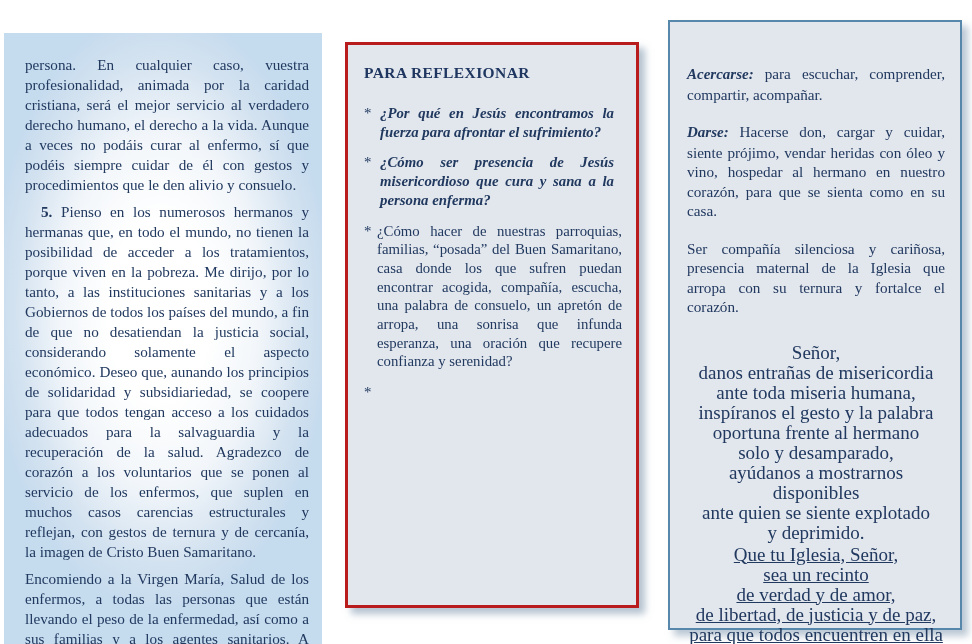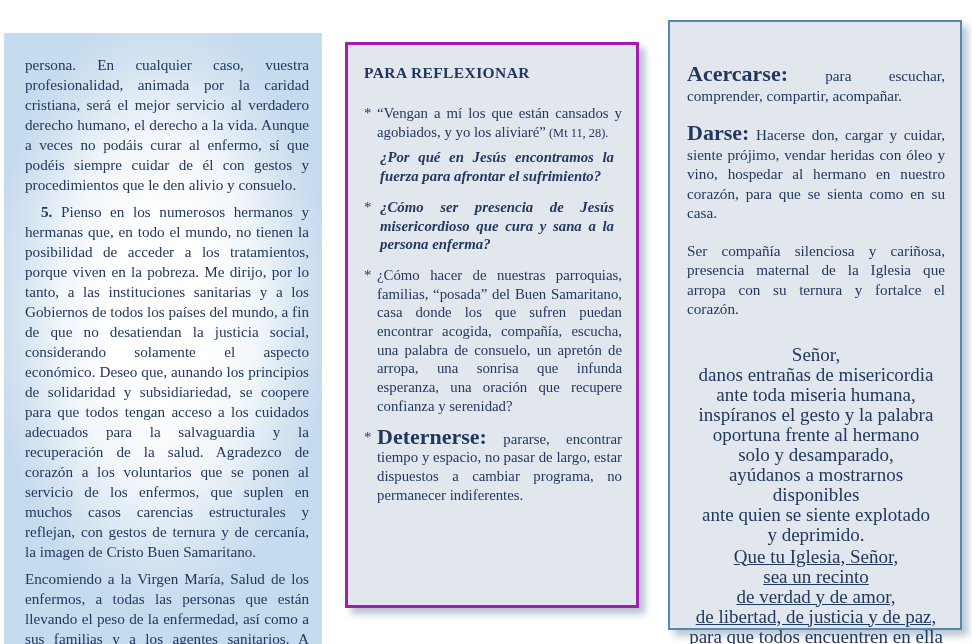--- a/index.html
+++ b/index.html
@@ -18,38 +18,38 @@
     position:absolute; left:21px; top:22px; width:284px;
     font-size:15.2px; line-height:20px; text-align:justify;
   }
   .left-text p { margin:0 0 7px 0; }
   .para-num { font-weight:bold; }
   .p-indent { text-indent:16px; }
   .p-last { margin-bottom:12px !important; }
   
   .mid-box {
     position:absolute; left:345px; top:42px; width:294px; height:566px;
-    box-sizing:border-box; background:#e2e7ee; border:3px solid #a21caf;
+    box-sizing:border-box; background:#e2e7ee; border:3px solid #b91c1c;
     box-shadow:6px 6px 7px rgba(120,145,170,.55);
     padding:19px 14px 0 16px;
   }
   .mid-title {
     margin:0 0 22px 0; font-size:15.5px; font-weight:bold; letter-spacing:.4px;
     color:#1f3760;
   }
   .mitem {
     position:relative; padding-left:13px; margin:0 0 12px 0;
     font-size:14.8px; line-height:18.7px; text-align:justify;
   }
   .star { position:absolute; left:0; top:0; }
   .mtext { margin:0; }
   .cite { font-size:12.4px; }
   .question { font-style:italic; font-weight:600; margin:6px 8px 0 3px; }
   .detain { margin-top:7px; }
-  .lead { font-weight:bold; font-size:22px; }
+  .lead { font-style:italic; font-weight:bold; font-size:15px; }
   .right-box {
     position:absolute; left:668px; top:20px; width:294px; height:610px;
     box-sizing:border-box; background:#e2e6ed; border:2px solid #5887ac;
     box-shadow:6px 6px 7px rgba(120,145,170,.5);
     padding:42px 15px 0 17px;
   }
   .rentry { margin:0 0 18px 0; font-size:15.2px; line-height:19.5px; text-align:justify; }
   .prayer {
     text-align:center; font-size:19px; line-height:20px;
     white-space:pre-line; margin:26px 0 0 0;
@@ -68,37 +68,35 @@
       <p class="p-last">Encomiendo a la Virgen María, Salud de los enfermos, a todas las personas que están llevando el peso de la enfermedad, así como a sus familias y a los agentes sanitarios. A todos, con afecto, les aseguro mi cercanía en la oración y les imparto de corazón la Bendición Apostólica.</p>
 
     </div>
   </div>
 
   <div class="mid-box">
     <h2 class="mid-title">PARA REFLEXIONAR</h2>
 
     <div class="mitem">
       <span class="star">*</span>
-      <p class="mtext"><span>“Vengan a mí los que están cansados y agobiados, y yo los aliviaré”</span><span class="cite"> (Mt 11, 28).</span></p>
       <p class="question">¿Por qué en Jesús encontramos la fuerza para afrontar el sufrimiento?</p>
     </div>
 
     <div class="mitem">
       <span class="star">*</span>
       <p class="question">¿Cómo ser presencia de Jesús misericordioso que cura y sana a la persona enferma?</p>
     </div>
 
     <div class="mitem">
       <span class="star">*</span>
       <p class="mtext">¿Cómo hacer de nuestras parroquias, familias, “posada” del Buen Samaritano, casa donde los que sufren puedan encontrar acogida, compañía, escucha, una palabra de consuelo, un apretón de arropa, una sonrisa que infunda esperanza, una oración que recupere confianza y serenidad?</p>
     </div>
 
     <div class="mitem">
       <span class="star">*</span>
-      <p class="mtext detain"><span class="lead">Deternerse:</span><span> pararse, encontrar tiempo y espacio, no pasar de largo, estar dispuestos a cambiar programa, no permanecer indiferentes.</span></p>
     </div>
   </div>
 
   <div class="right-box">
     <p class="rentry"><span class="lead">Acercarse:</span><span> para escuchar, comprender, compartir, acompañar.</span></p>
 
     <p class="rentry"><span class="lead">Darse:</span><span> Hacerse don, cargar y cuidar, siente prójimo, vendar heridas con óleo y vino, hospedar al hermano en nuestro corazón, para que se sienta como en su casa.</span></p>
 
     <p class="rentry">Ser compañía silenciosa y cariñosa, presencia maternal de la Iglesia que arropa con su ternura y fortalce el corazón.</p>
 

